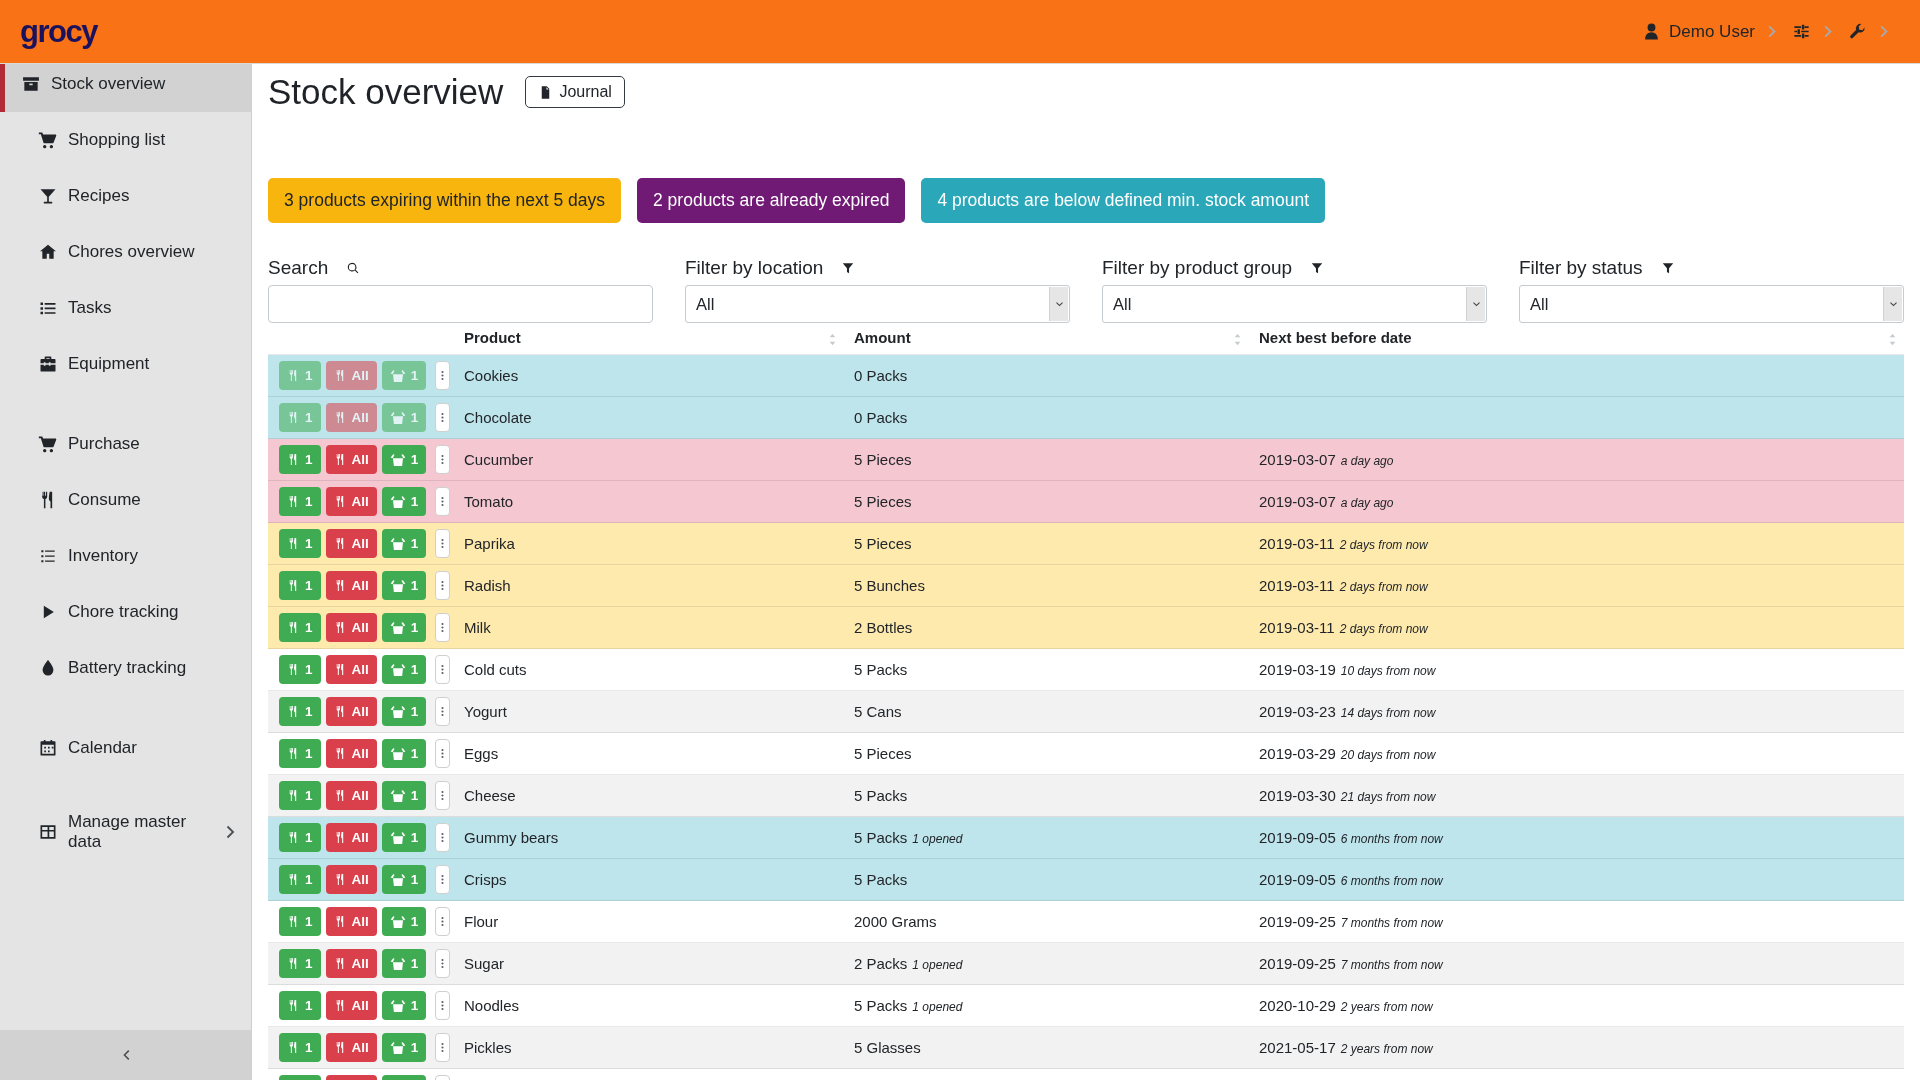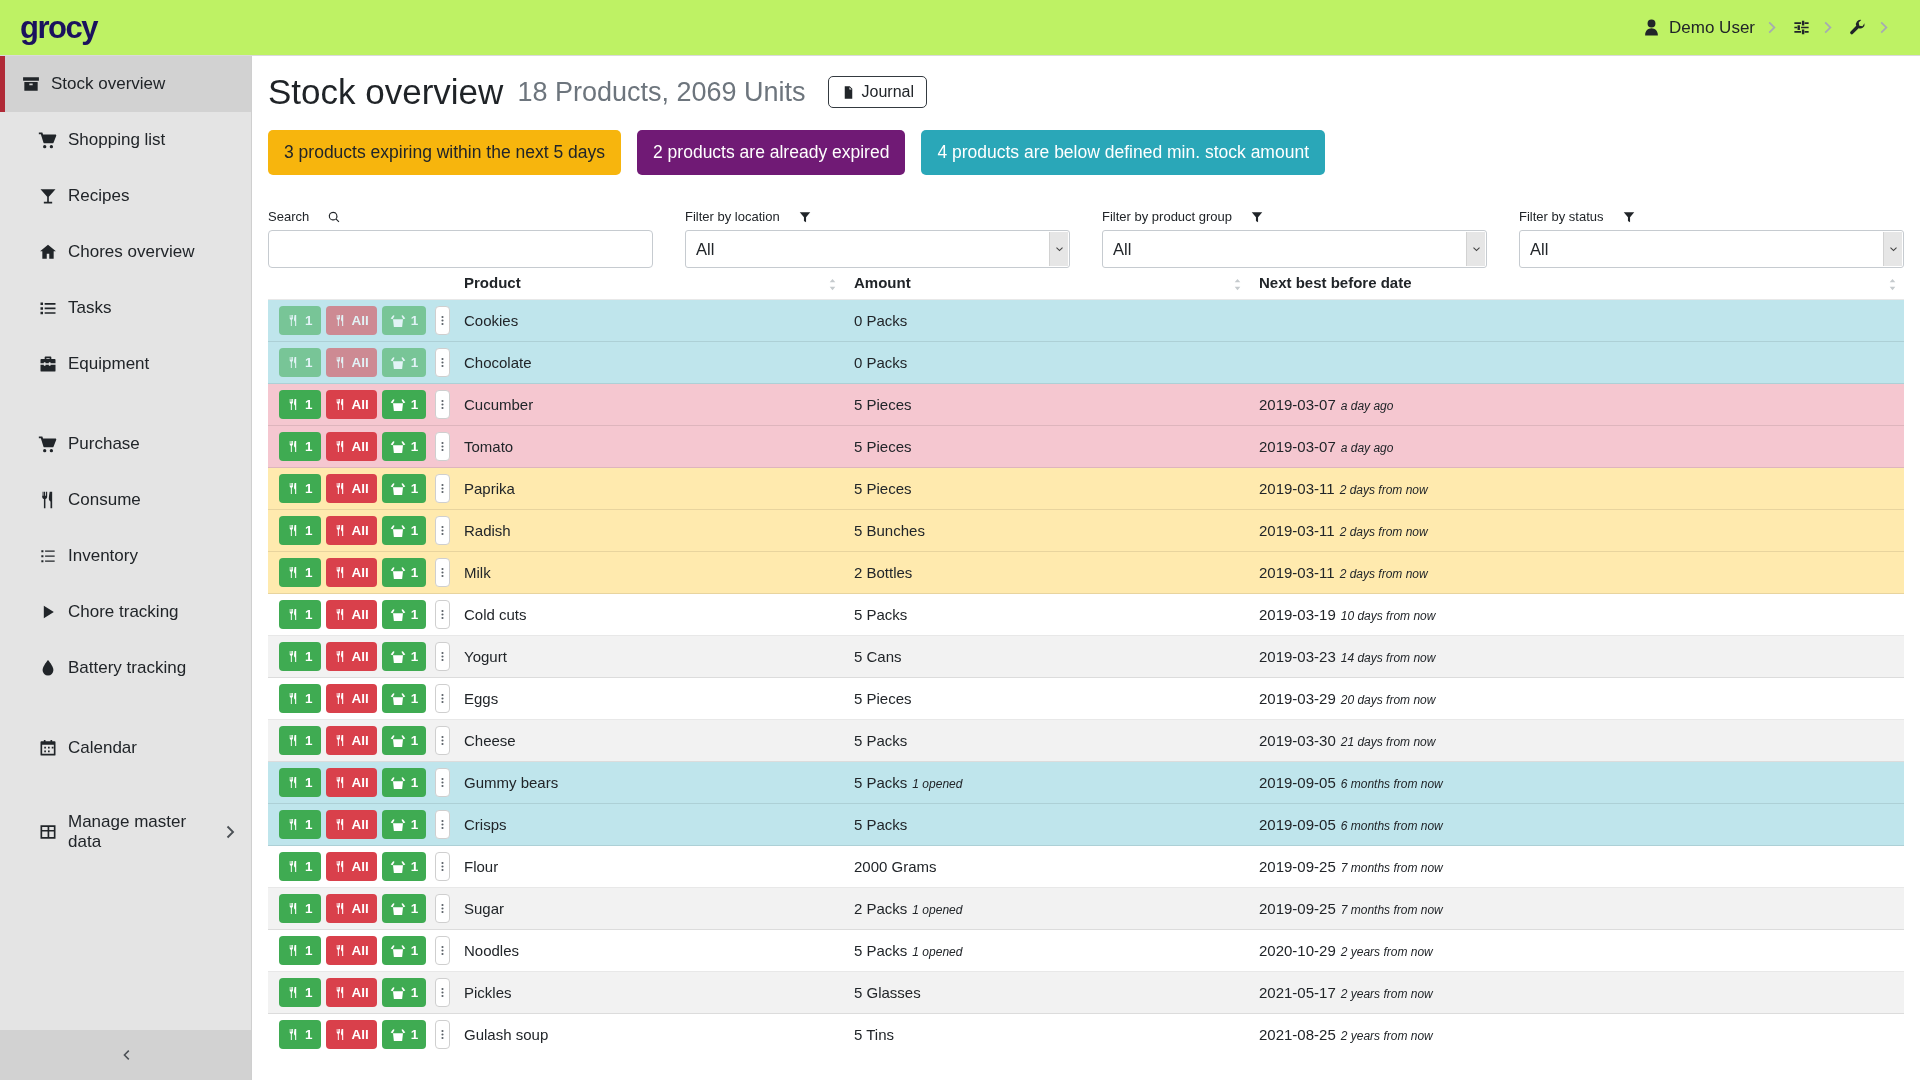--- a/index.html
+++ b/index.html
@@ -1,20 +1,20 @@
 <!DOCTYPE html>
 <html><head>
 <meta charset="utf-8">
 <style>
   * { margin:0; padding:0; box-sizing:border-box; }
   html,body { width:1920px; height:1080px; overflow:hidden; }
   body { font-family:"Liberation Sans", sans-serif; background:#e4e4e4; color:#212529; font-size:15px; }
 
   
-  .topbar { position:absolute; left:0; top:0; width:1920px; height:56px; background:#bef264;
+  .topbar { position:absolute; left:0; top:0; width:1920px; height:64px; background:#f97316;
             display:flex; align-items:center; justify-content:space-between; border-bottom:1px solid #dadada; z-index:5; }
   .logo { font-size:31px; font-weight:bold; color:#1b125e; letter-spacing:-1.5px; padding-left:20px; }
   .top-right { display:flex; align-items:center; gap:10px; padding-right:26px; }
   .top-menu { display:flex; align-items:center; gap:8px; cursor:pointer; font-size:17px; color:#212529; }
   .top-menu .icn { width:19px; height:19px; }
   .top-chevron { width:14px; height:14px; color:#a6abb1; }
 
   
   .sidebar { position:absolute; left:0; top:56px; bottom:0; width:251px; background:#e4e4e4; }
   .nav-item { display:flex; align-items:center; height:56px; padding-left:38px; font-size:17px;
@@ -34,24 +34,24 @@
 
   .title-row { display:flex; align-items:center; gap:14px; }
   .page-title { font-size:35px; font-weight:500; color:#1f2327; }
   .page-subtitle { font-size:27px; color:#6d757d; font-weight:400; }
   .journal-btn { display:inline-flex; align-items:center; gap:6px; border:1px solid #343a40; border-radius:5px;
                  background:#fff; color:#212529; font-size:16px; padding:6px 12px; cursor:pointer; margin-left:8px;
                  font-family:"Liberation Sans", sans-serif; }
   .journal-btn .icn { width:15px; height:15px; }
 
   .alerts { display:flex; gap:16px; margin-top:18px; }
-  .alert { border-radius:5px; padding:12px 16px; font-size:17.5px; }
+  .alert { border-radius:5px; padding:12px 16px; font-size:17.5px;margin-top:48px; }
 
   .filters { display:grid; grid-template-columns:1fr 1fr 1fr 1fr; column-gap:32px; margin-top:34px; }
-  .filter-label { font-size:13px; display:flex; align-items:center; gap:18px; }
+  .filter-label { font-size:19px; display:flex; align-items:center; gap:18px; }
   .filter-label .icn { width:14px; height:14px; }
   .search-input { margin-top:6px; width:100%; height:38px; border:1px solid #c6cbd0; border-radius:4px;
                   font-size:16px; padding:0 10px; font-family:"Liberation Sans", sans-serif; background:#fff; }
   .select { position:relative; margin-top:6px; height:38px; background:#fff; border:1px solid #c6cbd0;
             border-radius:3px; display:flex; align-items:center; padding:0 28px 0 10px; font-size:16.5px; cursor:pointer; }
   .select-arrow { position:absolute; right:1px; top:1px; bottom:1px; width:19px; background:#e6e6e6;
                   border-left:1px solid #d2d2d2; display:flex; align-items:center; justify-content:center; color:#444; }
   .select-arrow .icn { width:11px; height:11px; }
 
   
@@ -246,21 +246,20 @@
           <path d="M15.4 4.6L8 12l7.4 7.4 1.6-1.6L11.2 12 17 6.2l-1.6-1.6z"></path>
         </svg>
       </span>
   </div>
 </div>
 
 <div class="content">
 
   <div class="title-row">
     <span class="page-title">Stock overview</span>
-    <span class="page-subtitle">18 Products, 2069 Units</span>
     <button class="journal-btn">
       <span class="icn">
           <svg viewBox="0 0 24 24" xmlns="http://www.w3.org/2000/svg">
             <path d="M6 2h8l4 4v16H6V2zm7.5 1.5V7H17l-3.5-3.5zM8.5 11h7v1.5h-7V11zm0 3h7v1.5h-7V14zm0 3h7v1.5h-7V17z"></path>
           </svg>
         </span>
       <span>Journal</span>
     </button>
   </div>
 

